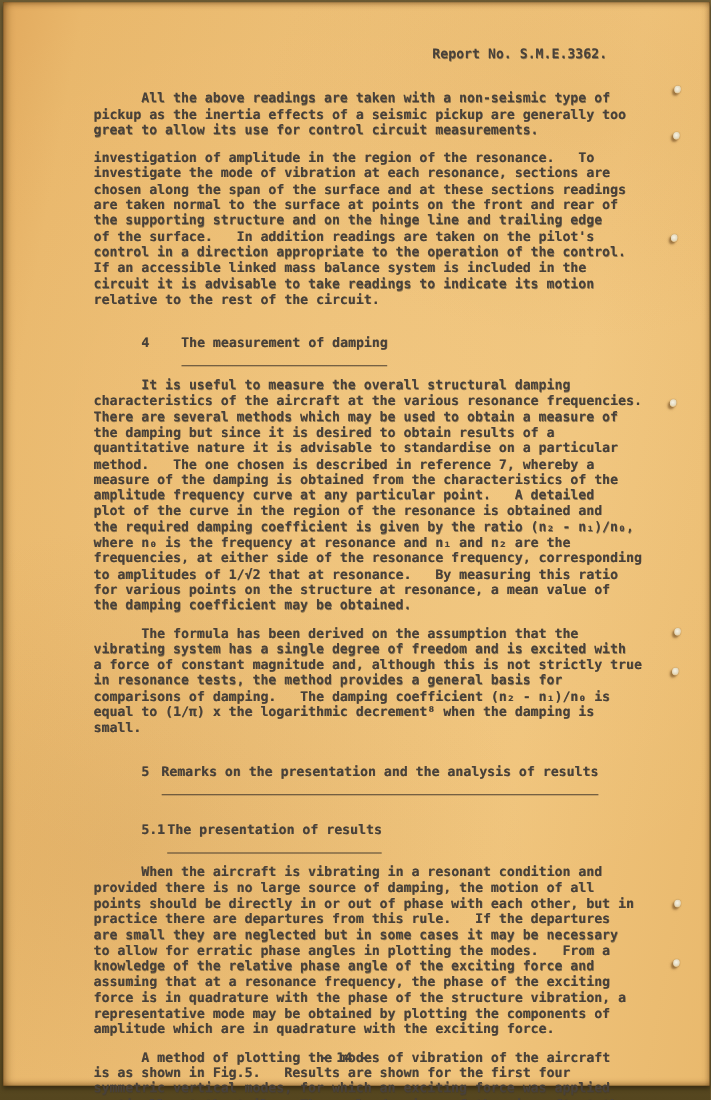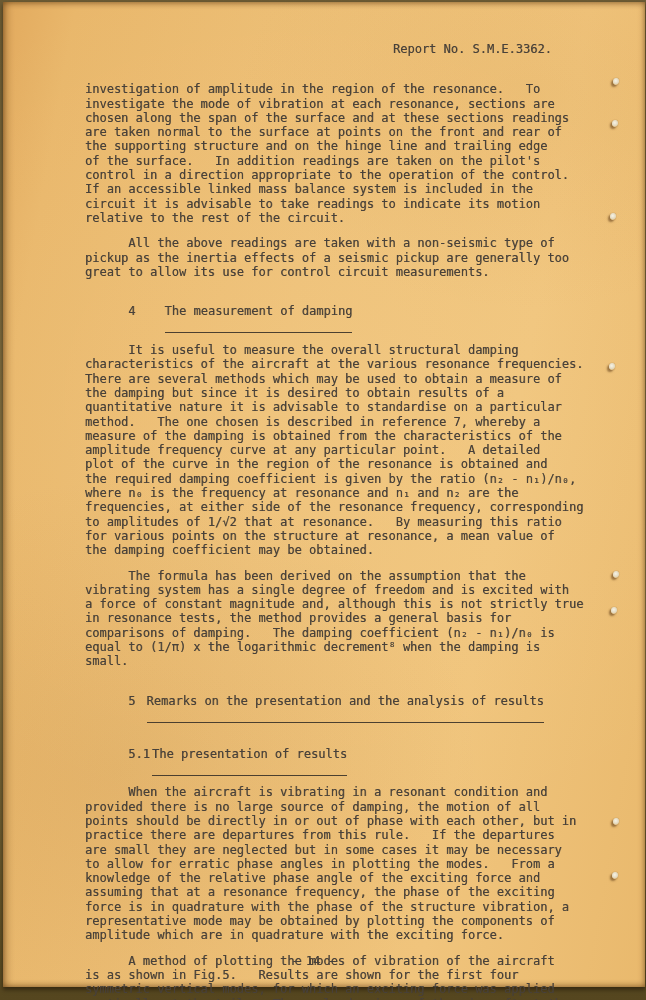--- a/index.html
+++ b/index.html
@@ -23,20 +23,21 @@
       radial-gradient(ellipse 420px 300px at 82% 10%, rgba(210,150,70,0.14), transparent 70%),
       radial-gradient(ellipse 520px 420px at 18% 78%, rgba(150,95,35,0.10), transparent 70%),
       radial-gradient(ellipse 700px 600px at 50% 40%, rgba(255,230,175,0.14), transparent 75%),
       linear-gradient(100deg, #e2aa5e 0%, #e9b76b 9%, #edbf76 42%, #f0c47c 72%, #e9b96d 100%);
     box-shadow:
       inset 5px 0 8px -3px rgba(80,45,10,0.55),
       inset 0 4px 6px -3px rgba(80,45,10,0.40),
       inset -4px 0 6px -3px rgba(80,45,10,0.35),
       inset 0 -4px 6px -3px rgba(80,45,10,0.40),
       0 3px 4px rgba(30,18,5,0.55);
+    font-weight: bold;
   }
   .doc {
     position: absolute;
     top: 40px;
     left: 82px;
     width: 512px;
     color: #48413a;
     font-size: 12px;
     line-height: 14.3px;
     text-shadow: 0.4px 0.3px 0.5px rgba(70,60,45,0.55);
@@ -83,34 +84,34 @@
 <body>
 
 <div class="scan-bg"></div>
 
 <div class="paper">
 
   <div class="doc">
 
     <div class="report-no">Report No. S.M.E.3362.</div>
 
+    <p>      All the above readings are taken with a non-seismic type of
+pickup as the inertia effects of a seismic pickup are generally too
+great to allow its use for control circuit measurements.</p>
+
     <p>investigation of amplitude in the region of the resonance.   To
 investigate the mode of vibration at each resonance, sections are
 chosen along the span of the surface and at these sections readings
 are taken normal to the surface at points on the front and rear of
 the supporting structure and on the hinge line and trailing edge
 of the surface.   In addition readings are taken on the pilot's
 control in a direction appropriate to the operation of the control.
 If an accessible linked mass balance system is included in the
 circuit it is advisable to take readings to indicate its motion
 relative to the rest of the circuit.</p>
-
-    <p>      All the above readings are taken with a non-seismic type of
-pickup as the inertia effects of a seismic pickup are generally too
-great to allow its use for control circuit measurements.</p>
 
 
     <div class="heading">
       <span class="h-num">4</span><span class="h-title h-gap-4">The measurement of damping</span>
     </div>
 
     <p>      It is useful to measure the overall structural damping
 characteristics of the aircraft at the various resonance frequencies.
 There are several methods which may be used to obtain a measure of
 the damping but since it is desired to obtain results of a

